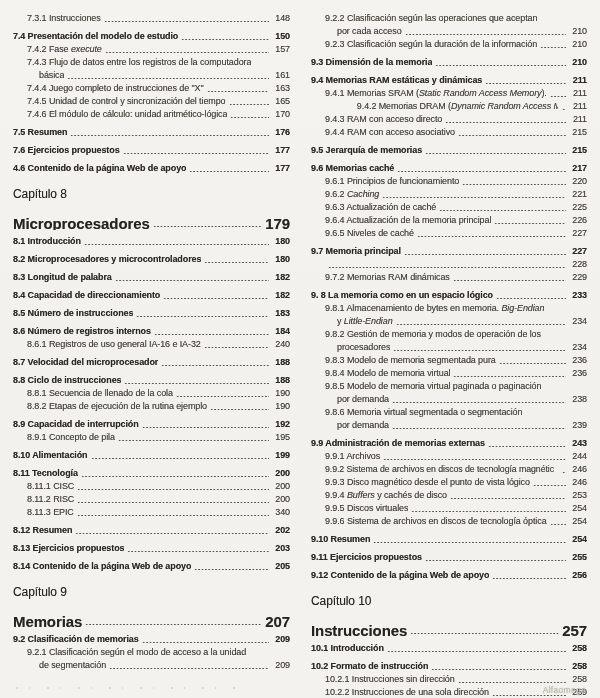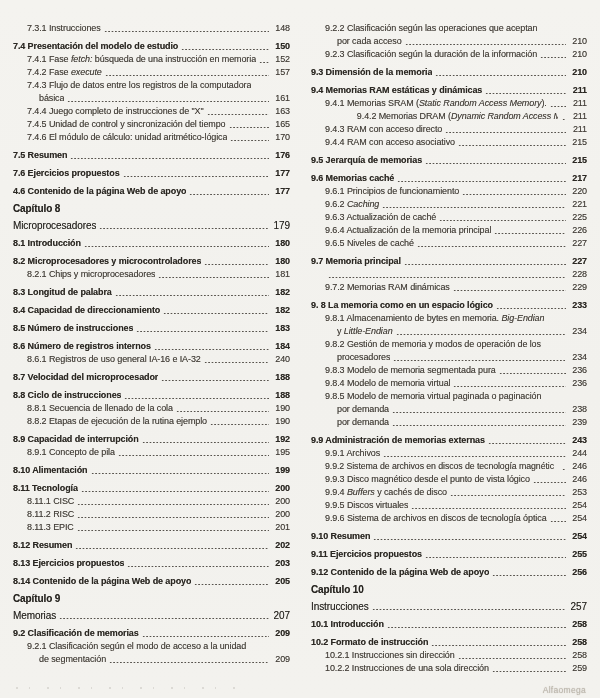--- a/index.html
+++ b/index.html
@@ -24,23 +24,23 @@
   .leader{
     flex:1 1 auto;min-width:4px;height:3px;align-self:flex-end;
     margin:0 3px 2px 3px;
     background-image:radial-gradient(circle,#57534d 0.7px,rgba(87,83,77,0) 0.95px);
     background-size:3.4px 3px;background-repeat:repeat-x;background-position:left bottom;
   }
   .page-num{flex:0 0 auto;min-width:18px;text-align:right}
   .lv1{font-weight:bold;color:#2b2823;margin-top:5px}
   .lv2{padding-left:14px;color:#45403a}
   .row.cont{padding-left:26px;color:#45403a}
-  .chapter{font-weight:bold;font-size:10px;color:#262420;margin-top:4px}
-  .title{font-weight:normal;font-size:10px;color:#262420;margin-top:4px}
-  .row:first-child{margin-top:14px}
+  .chapter{font-weight:normal;font-size:12px;color:#262420;margin-top:13px}
+  .title{font-weight:bold;font-size:15px;color:#262420;margin-top:16px}
+  .row:first-child{margin-top:4px}
   .it{font-style:italic}
   .footer-publisher{
     position:absolute;right:14px;bottom:3px;
     font-size:8.5px;font-weight:normal;letter-spacing:0.3px;
     color:#bfbab0;text-shadow:0 0 1px rgba(180,174,164,0.8);
   }
   .footer-smudge{
     position:absolute;left:16px;bottom:9px;width:225px;height:2px;opacity:0.22;
     background-image:repeating-linear-gradient(90deg,#8a857c 0 2px,rgba(0,0,0,0) 2px 13px,#8a857c 13px 14px,rgba(0,0,0,0) 14px 31px);
   }
@@ -53,25 +53,20 @@
       <span class="text">7.3.1 Instrucciones</span>
       <span class="leader"></span>
       <span class="page-num">148</span>
     </div>
     <div class="row lv1">
       <span class="text">7.4 Presentación del modelo de estudio</span>
       <span class="leader"></span>
       <span class="page-num">150</span>
     </div>
     <div class="row lv2">
-      <span class="text"><span>7.4.1 Fase </span><span class="it">fetch:</span><span> búsqueda de una instrucción en memoria</span></span>
-      <span class="leader"></span>
-      <span class="page-num">152</span>
-    </div>
-    <div class="row lv2">
       <span class="text"><span>7.4.2 Fase </span><span class="it">execute</span></span>
       <span class="leader"></span>
       <span class="page-num">157</span>
     </div>
     <div class="row lv2">
       <span class="text">7.4.3 Flujo de datos entre los registros de la computadora</span>
     </div>
     <div class="row cont">
       <span class="text">básica</span>
       <span class="leader"></span>
@@ -116,25 +111,20 @@
     <div class="row lv1">
       <span class="text">8.1 Introducción</span>
       <span class="leader"></span>
       <span class="page-num">180</span>
     </div>
     <div class="row lv1">
       <span class="text">8.2 Microprocesadores y microcontroladores</span>
       <span class="leader"></span>
       <span class="page-num">180</span>
     </div>
-    <div class="row lv2">
-      <span class="text">8.2.1 Chips y microprocesadores</span>
-      <span class="leader"></span>
-      <span class="page-num">181</span>
-    </div>
     <div class="row lv1">
       <span class="text">8.3 Longitud de palabra</span>
       <span class="leader"></span>
       <span class="page-num">182</span>
     </div>
     <div class="row lv1">
       <span class="text">8.4 Capacidad de direccionamiento</span>
       <span class="leader"></span>
       <span class="page-num">182</span>
     </div>
@@ -199,21 +189,21 @@
       <span class="page-num">200</span>
     </div>
     <div class="row lv2">
       <span class="text">8.11.2 RISC</span>
       <span class="leader"></span>
       <span class="page-num">200</span>
     </div>
     <div class="row lv2">
       <span class="text">8.11.3 EPIC</span>
       <span class="leader"></span>
-      <span class="page-num">201</span>
+      <span class="page-num">340</span>
     </div>
     <div class="row lv1">
       <span class="text">8.12 Resumen</span>
       <span class="leader"></span>
       <span class="page-num">202</span>
     </div>
     <div class="row lv1">
       <span class="text">8.13 Ejercicios propuestos</span>
       <span class="leader"></span>
       <span class="page-num">203</span>
@@ -367,20 +357,23 @@
       <span class="leader"></span>
       <span class="page-num">236</span>
     </div>
     <div class="row lv2">
       <span class="text">9.8.5 Modelo de memoria virtual paginada o paginación</span>
     </div>
     <div class="row cont">
       <span class="text">por demanda</span>
       <span class="leader"></span>
       <span class="page-num">238</span>
+    </div>
+    <div class="row lv2">
+      <span class="text">9.8.6 Memoria virtual segmentada o segmentación</span>
     </div>
     <div class="row cont">
       <span class="text">por demanda</span>
       <span class="leader"></span>
       <span class="page-num">239</span>
     </div>
     <div class="row lv1">
       <span class="text">9.9 Administración de memorias externas</span>
       <span class="leader"></span>
       <span class="page-num">243</span>

